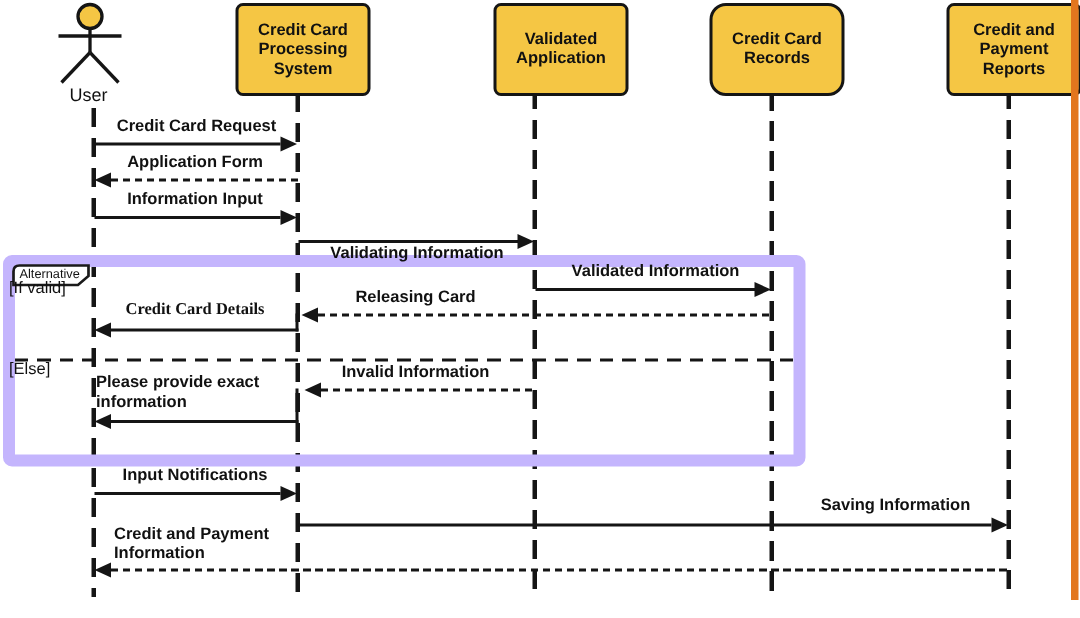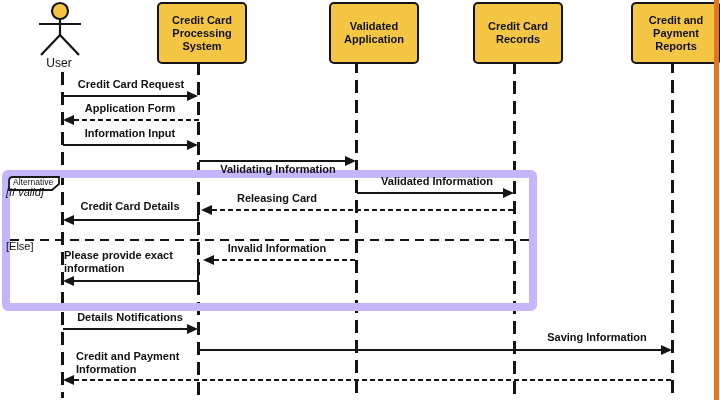--- a/index.html
+++ b/index.html
@@ -48,37 +48,37 @@
     <line x1="32" y1="34" x2="51" y2="54" stroke="#151515" stroke-width="2.2"></line>
   </svg>
   <div class="actor-label">User</div>
 
   <div class="box" style="left:157px;">
     <span>Credit Card Processing System</span>
   </div>
   <div class="box" style="left:329px;">
     <span>Validated Application</span>
   </div>
-  <div class="box" style="left:473px;">
+  <div class="box" style="left:473px;border-radius:11px;">
     <span>Credit Card Records</span>
   </div>
   <div class="box" style="left:631px;">
     <span>Credit and Payment Reports</span>
   </div>
 
   <div class="frame">
     <div class="ftab">
       <svg width="54" height="16">
         <path d="M5,1 H51 V8 L44,14 H1 V5 Q1,1 5,1 Z" fill="#ffffff" stroke="#1a1a1a" stroke-width="1.8"></path>
       </svg>
       <div class="ftab-label">Alternative</div>
     </div>
     <div class="fdivider"></div>
   </div>
-  <div class="guard" style="left:6px;top:186px;font-style:italic;">[If valid]</div>
+  <div class="guard" style="left:6px;top:186px;">[If valid]</div>
   <div class="guard" style="left:6px;top:240px;text-align:center;">[Else]</div>
 
   <div class="mlabel" style="left:131px;top:78px;">Credit Card Request</div>
   <div class="sline" style="left:63px;top:95px;width:124px;"></div>
   <div class="ah-r" style="left:187px;top:91px;"></div>
 
   <div class="mlabel" style="left:130px;top:102px;">Application Form</div>
   <div class="dline" style="left:74px;top:119px;width:125px;"></div>
   <div class="ah-l" style="left:63px;top:115px;"></div>
 
@@ -91,35 +91,35 @@
   <div class="ah-r" style="left:345px;top:156px;"></div>
 
   <div class="mlabel" style="left:437px;top:175px;">Validated Information</div>
   <div class="sline" style="left:357px;top:192px;width:147px;"></div>
   <div class="ah-r" style="left:503px;top:188px;"></div>
 
   <div class="mlabel" style="left:277px;top:192px;">Releasing Card</div>
   <div class="dline" style="left:212px;top:209px;width:303px;"></div>
   <div class="ah-l" style="left:201px;top:205px;"></div>
 
-  <div class="mlabel" style="left:130px;top:200px;">Credit Card Details</div>
+  <div class="mlabel" style="left:130px;top:200px;font-family:Liberation Serif, serif;">Credit Card Details</div>
   <div class="elbow" style="left:197px;top:209px;height:12px;"></div>
   <div class="sline" style="left:74px;top:219px;width:125px;"></div>
   <div class="ah-l" style="left:63px;top:215px;"></div>
 
   <div class="mlabel" style="left:277px;top:242px;">Invalid Information</div>
   <div class="dline" style="left:214px;top:259px;width:143px;"></div>
   <div class="ah-l" style="left:203px;top:255px;"></div>
 
   <div class="mlabel2" style="left:64px;top:249px;width:132px;">Please provide exact information</div>
   <div class="elbow" style="left:197px;top:259px;height:23px;"></div>
   <div class="sline" style="left:74px;top:280px;width:125px;"></div>
   <div class="ah-l" style="left:63px;top:276px;"></div>
 
-  <div class="mlabel" style="left:130px;top:311px;">Details Notifications</div>
+  <div class="mlabel" style="left:130px;top:311px;">Input Notifications</div>
   <div class="sline" style="left:63px;top:328px;width:124px;"></div>
   <div class="ah-r" style="left:187px;top:324px;"></div>
 
   <div class="mlabel" style="left:597px;top:331px;">Saving Information</div>
   <div class="sline" style="left:199px;top:349px;width:462px;"></div>
   <div class="ah-r" style="left:661px;top:345px;"></div>
 
   <div class="mlabel2" style="left:76px;top:350px;width:124px;">Credit and Payment Information</div>
   <div class="dline" style="left:74px;top:379px;width:599px;"></div>
   <div class="ah-l" style="left:63px;top:375px;"></div>

